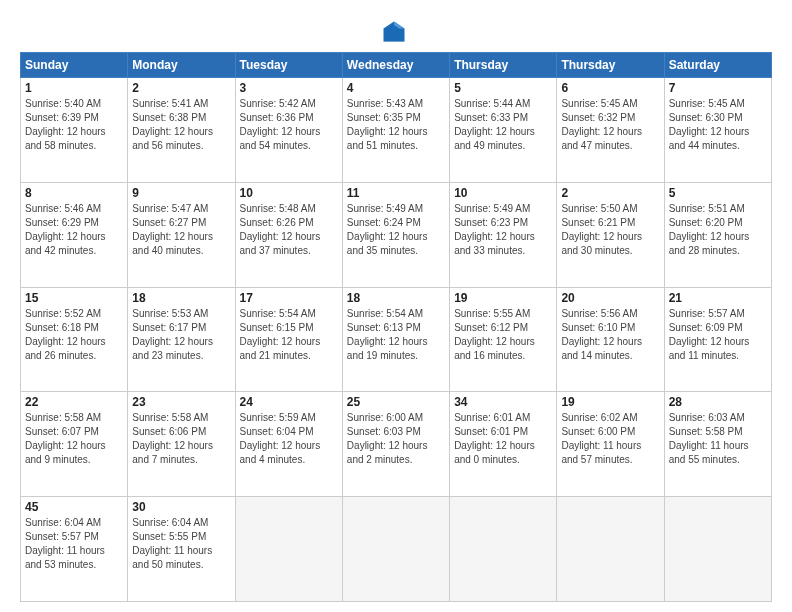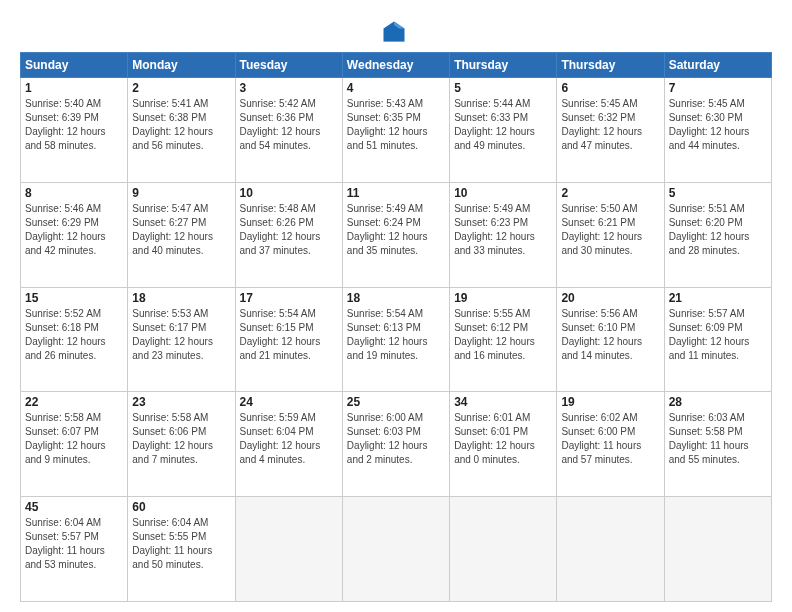--- a/index.html
+++ b/index.html
@@ -167,21 +167,21 @@
           <td><span class="day-num">22</span><span class="day-info">Sunrise: 5:58 AM<br>Sunset: 6:07 PM<br>Daylight: 12 hours<br>and 9 minutes.</span></td>
           <td><span class="day-num">23</span><span class="day-info">Sunrise: 5:58 AM<br>Sunset: 6:06 PM<br>Daylight: 12 hours<br>and 7 minutes.</span></td>
           <td><span class="day-num">24</span><span class="day-info">Sunrise: 5:59 AM<br>Sunset: 6:04 PM<br>Daylight: 12 hours<br>and 4 minutes.</span></td>
           <td><span class="day-num">25</span><span class="day-info">Sunrise: 6:00 AM<br>Sunset: 6:03 PM<br>Daylight: 12 hours<br>and 2 minutes.</span></td>
           <td><span class="day-num">34</span><span class="day-info">Sunrise: 6:01 AM<br>Sunset: 6:01 PM<br>Daylight: 12 hours<br>and 0 minutes.</span></td>
           <td><span class="day-num">19</span><span class="day-info">Sunrise: 6:02 AM<br>Sunset: 6:00 PM<br>Daylight: 11 hours<br>and 57 minutes.</span></td>
           <td><span class="day-num">28</span><span class="day-info">Sunrise: 6:03 AM<br>Sunset: 5:58 PM<br>Daylight: 11 hours<br>and 55 minutes.</span></td>
         </tr>
         <tr>
           <td><span class="day-num">45</span><span class="day-info">Sunrise: 6:04 AM<br>Sunset: 5:57 PM<br>Daylight: 11 hours<br>and 53 minutes.</span></td>
-          <td><span class="day-num">60</span><span class="day-info">Sunrise: 6:04 AM<br>Sunset: 5:55 PM<br>Daylight: 11 hours<br>and 50 minutes.</span></td>
+          <td><span class="day-num">30</span><span class="day-info">Sunrise: 6:04 AM<br>Sunset: 5:55 PM<br>Daylight: 11 hours<br>and 50 minutes.</span></td>
           <td class="empty"></td>
           <td class="empty"></td>
           <td class="empty"></td>
           <td class="empty"></td>
           <td class="empty"></td>
         </tr>
       </tbody>
   </table>
 </div>
 

